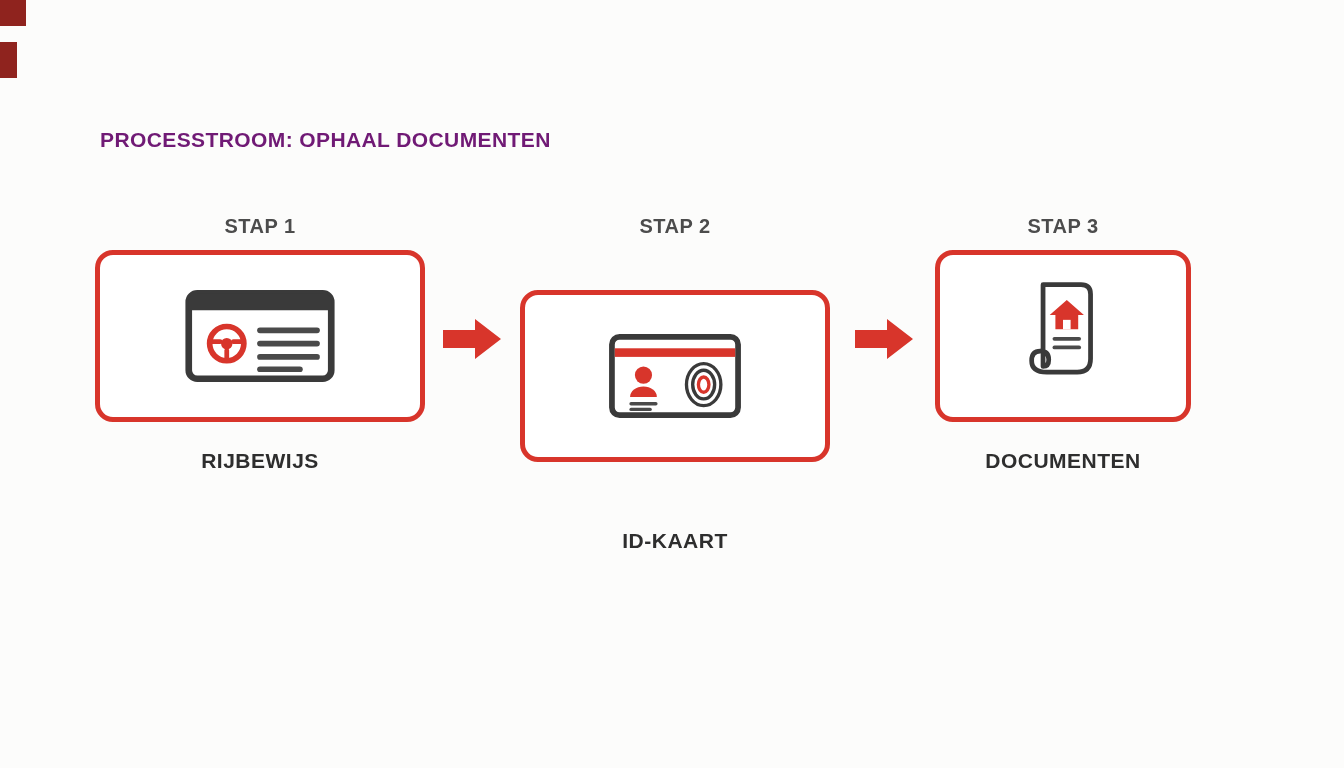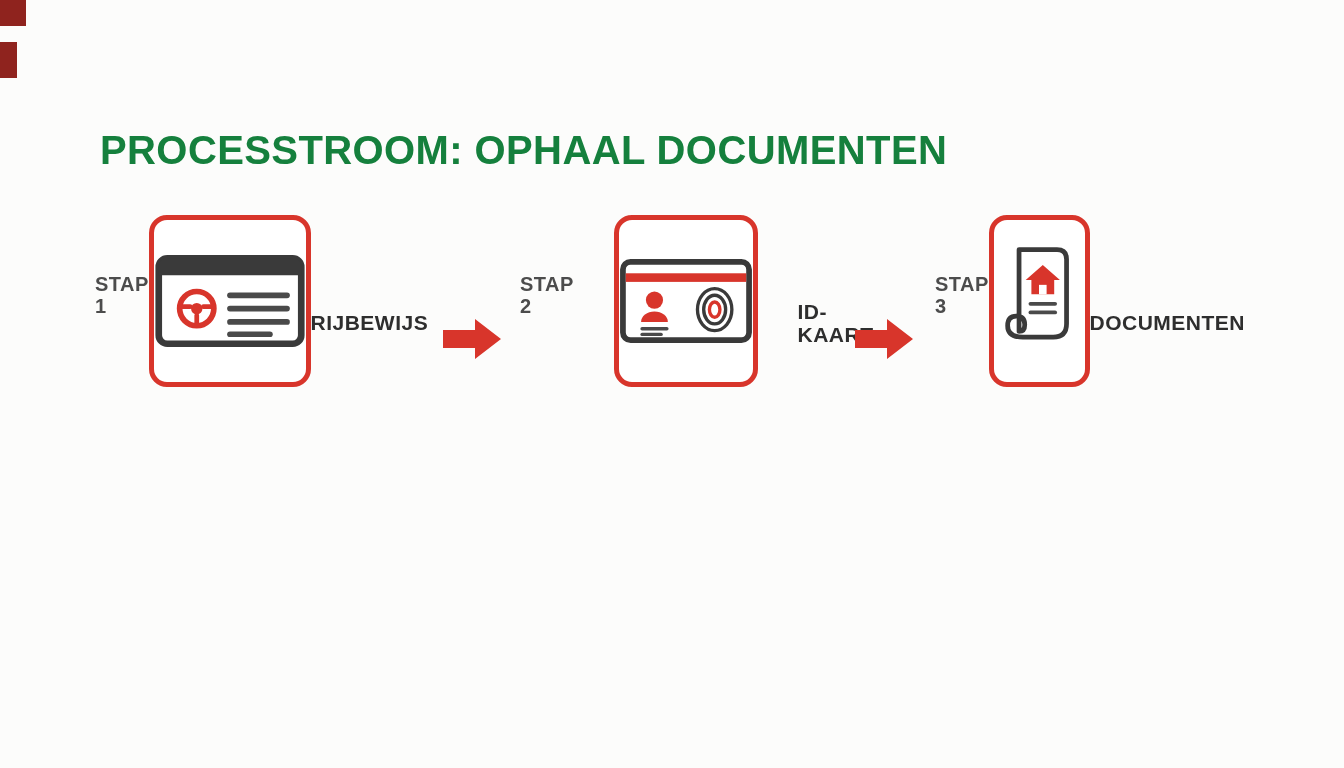--- a/index.html
+++ b/index.html
@@ -19,45 +19,45 @@
     position:relative;
   }
   .canvas{position:absolute;inset:0;}
 
   .deco-square{position:absolute;background:var(--dark-red);}
   .deco-a{left:0;top:0;width:26px;height:26px;}
   .deco-b{left:0;top:42px;width:17px;height:36px;}
 
   .title{
     position:absolute;left:100px;top:128px;
-    font-size:40px;font-weight:bold;color:#15803d;
+    font-size:21px;font-weight:bold;color:#701a75;
     letter-spacing:0.4px;white-space:nowrap;
   }
 
   .step{
     position:absolute;top:215px;
-    display:flex;align-items:center;
+    display:flex;flex-direction:column;align-items:center;
   }
   .step-1{left:95px;width:330px;}
   .step-2{left:520px;width:310px;gap:40px;}
-  .step-3{left:935px;width:310px;}
+  .step-3{left:935px;width:256px;}
 
   .step-label{
     font-size:20px;font-weight:bold;color:var(--muted-dark);
     letter-spacing:0.5px;margin-bottom:13px;line-height:1.1;
   }
   .step-box{
     width:100%;height:172px;
     background:#ffffff;
     border:5px solid var(--accent-red);
     border-radius:18px;
     display:flex;align-items:center;justify-content:center;
   }
   .doc-label{
-    margin-top:44px;
+    margin-top:27px;
     font-size:21px;font-weight:bold;color:var(--text-dark);
     letter-spacing:0.5px;line-height:1.1;
   }
 
   .arrow{position:absolute;top:317px;width:60px;height:44px;}
   .arrow-1{left:443px;}
   .arrow-2{left:855px;}
 </style>
 </head>
 <body>

